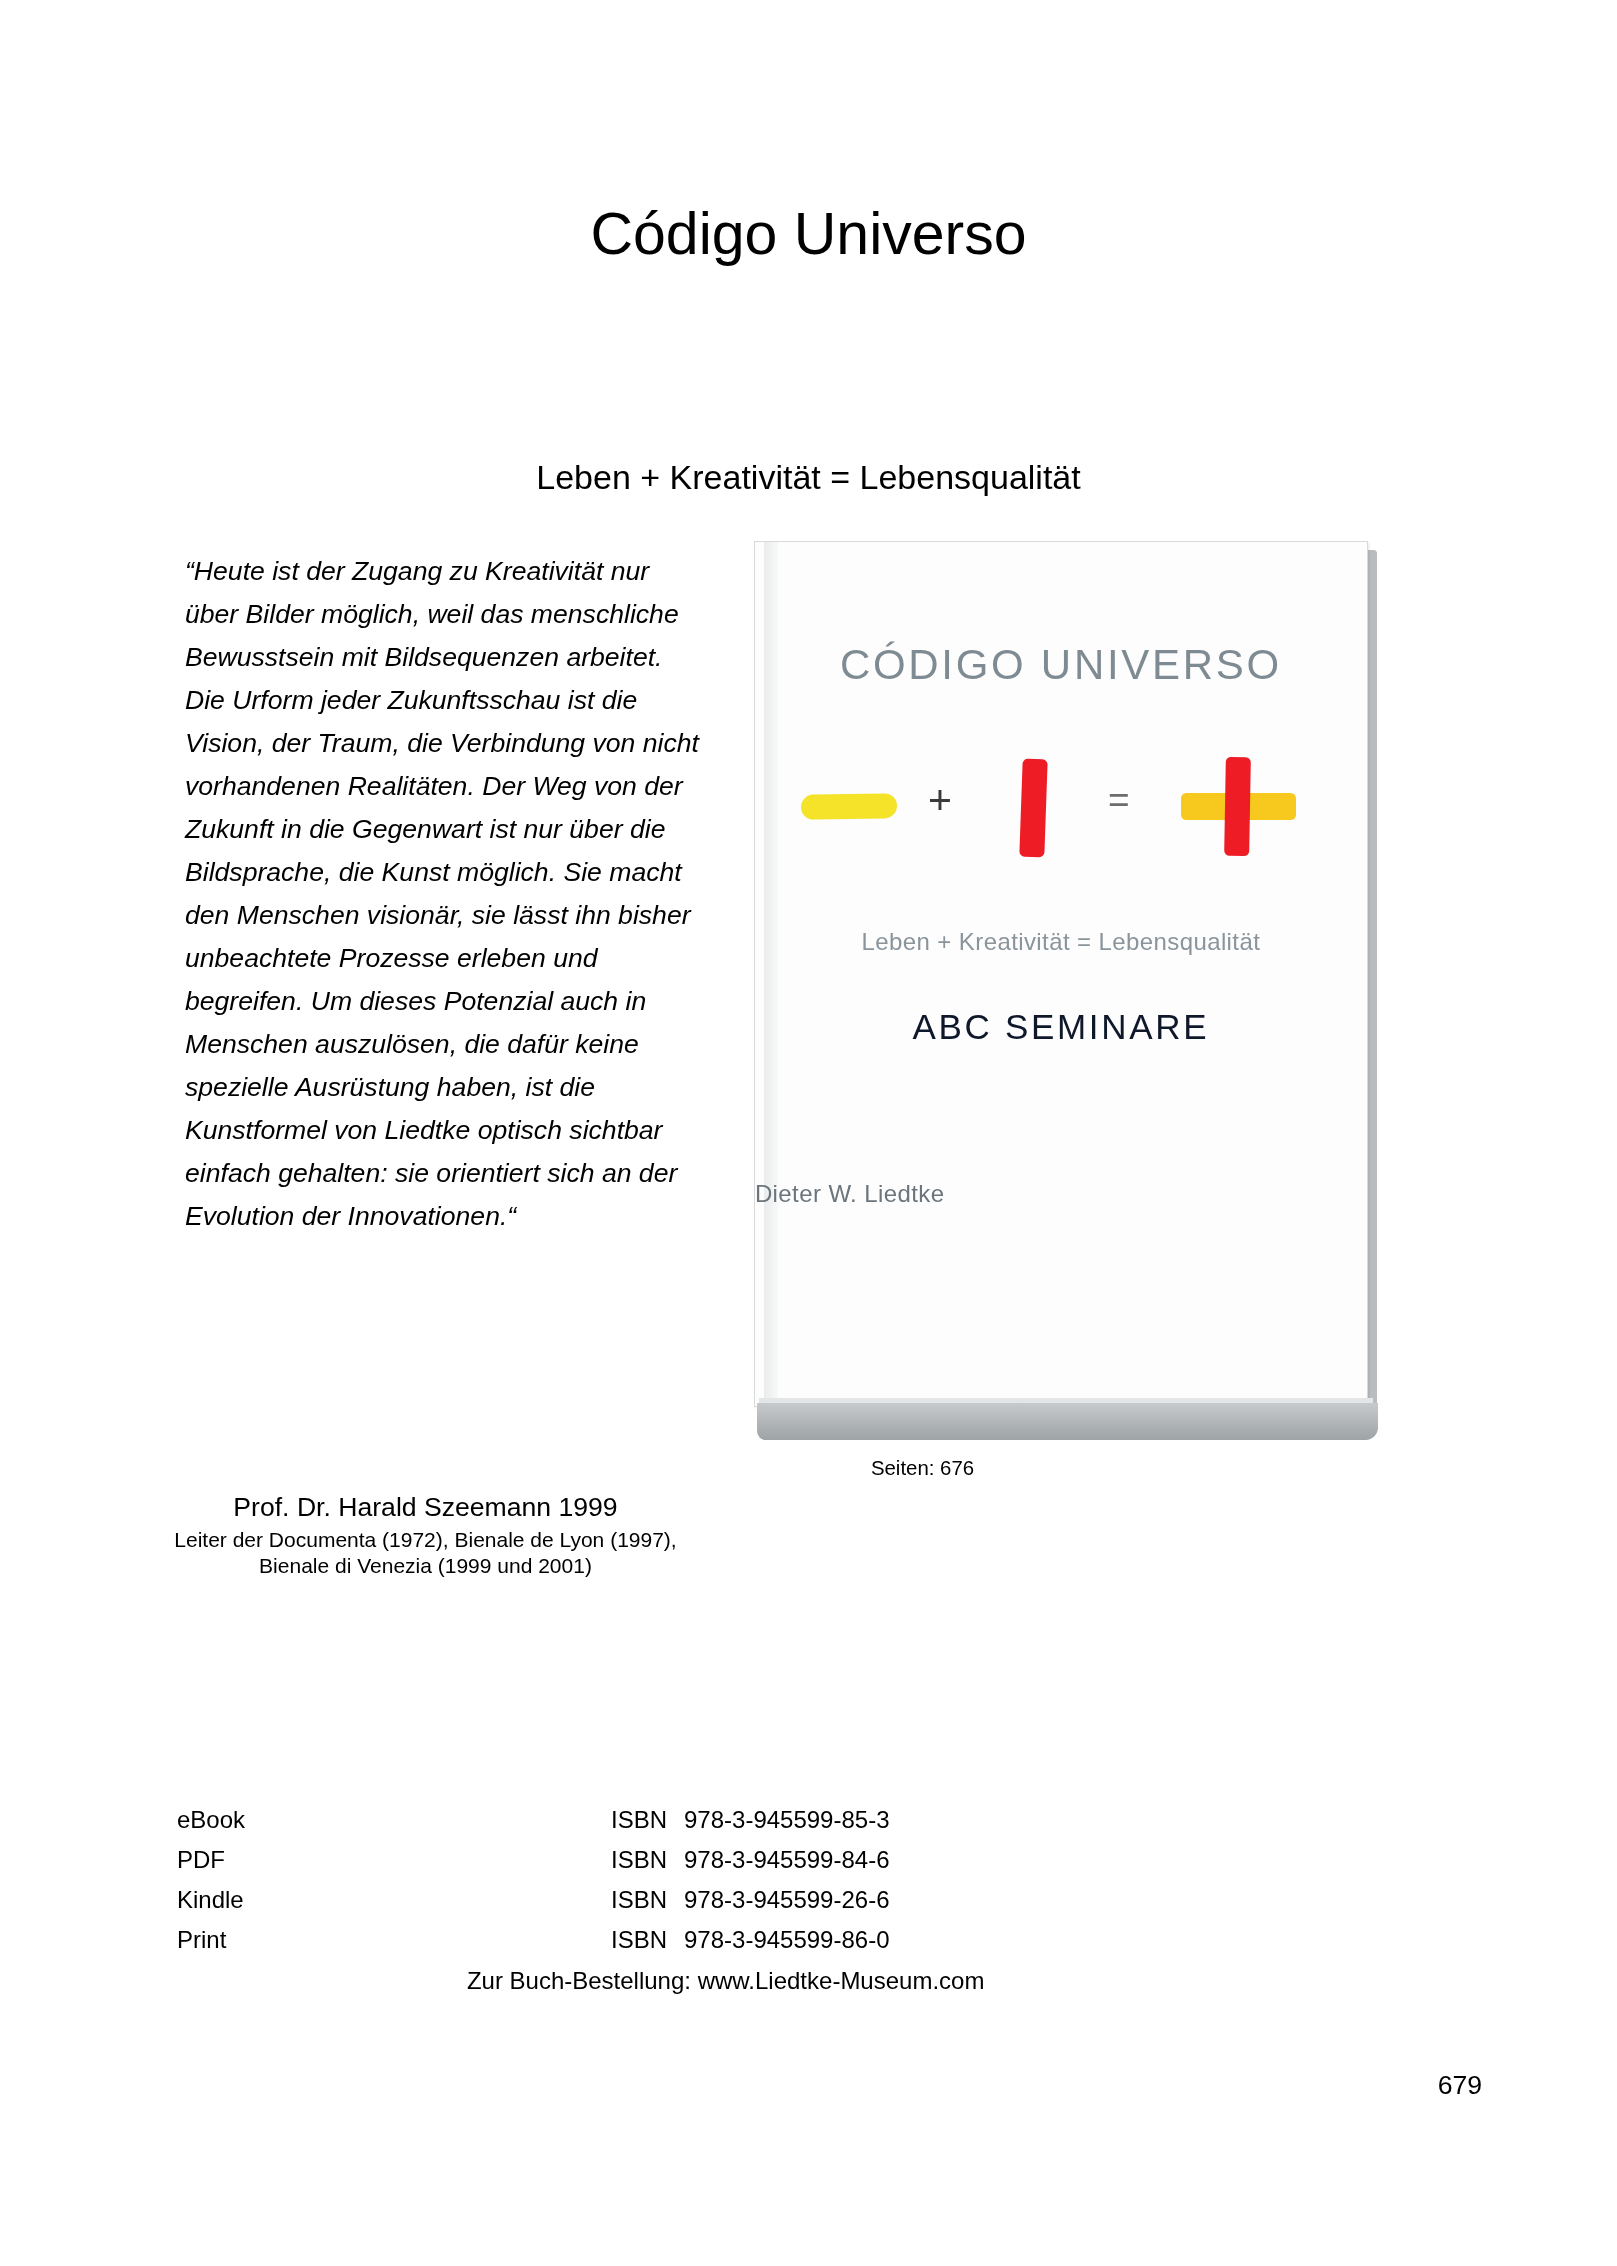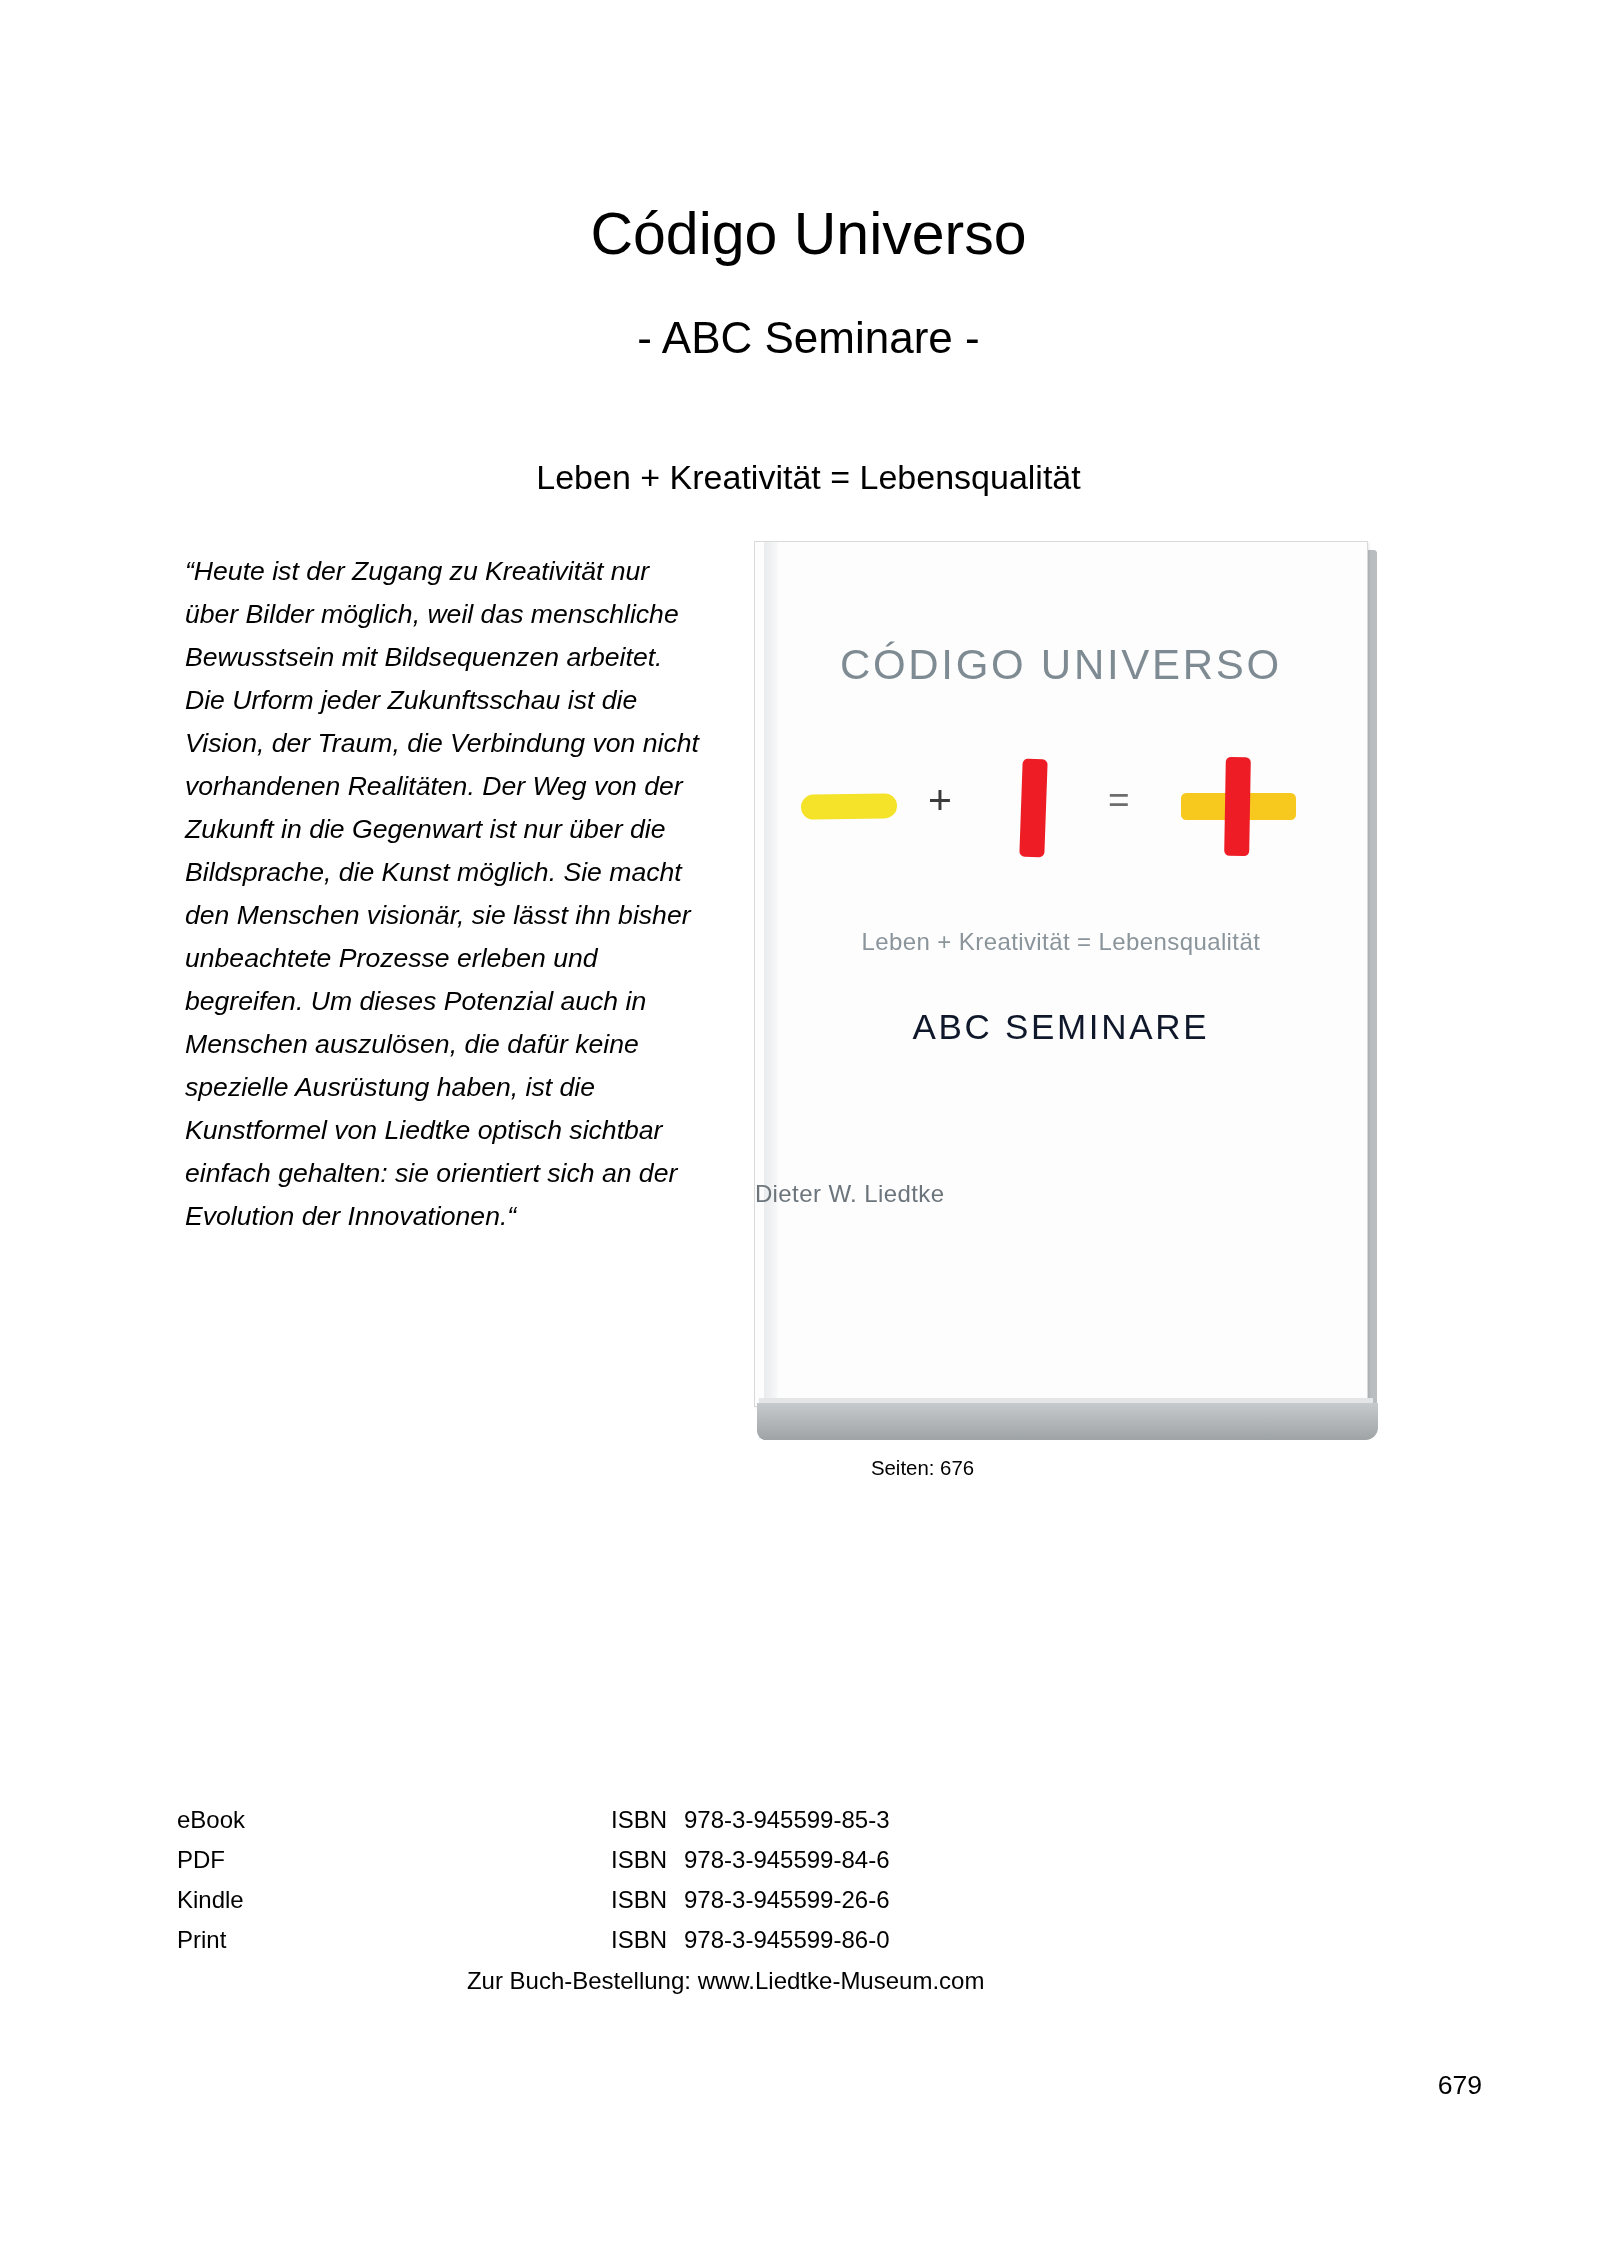--- a/index.html
+++ b/index.html
@@ -280,25 +280,28 @@
     box-sizing: border-box;
     font-size: 26.6px;
   }
 </style>
 </head>
 <body>
 
 <div class="page">
 
   <h1 class="title-main">Código Universo</h1>
-  <h2 class="title-sub">- ABC Seminare -</h2>
   <div class="tagline">Leben + Kreativität = Lebensqualität</div>
 
   <div class="quote-block">“Heute ist der Zugang zu Kreativität nur über Bilder möglich, weil das menschliche Bewusstsein mit Bildsequenzen arbeitet. Die Urform jeder Zukunftsschau ist die Vision, der Traum, die Verbindung von nicht vorhandenen Realitäten. Der Weg von der Zukunft in die Gegenwart ist nur über die Bildsprache, die Kunst möglich. Sie macht den Menschen visionär, sie lässt ihn bisher unbeachtete Prozesse erleben und begreifen. Um dieses Potenzial auch in Menschen auszulösen, die dafür keine spezielle Ausrüstung haben, ist die Kunstformel von Liedtke optisch sichtbar einfach gehalten: sie orientiert sich an der Evolution der Innovationen.“</div>
 
+  <div class="quote-attrib">
+    <div class="attrib-name">Prof. Dr. Harald Szeemann 1999</div>
+    <div class="attrib-role">Leiter der Documenta (1972), Bienale de Lyon (1997), Bienale di Venezia (1999 und 2001)</div>
+  </div>
 
   <div class="book-wrap">
     <div class="book-shadow"></div>
     <div class="book-cover">
       <div class="book-spine"></div>
 
       <div class="cover-title">CÓDIGO UNIVERSO</div>
 
       <div class="cover-formula">
         <div class="dash-yellow"></div>

